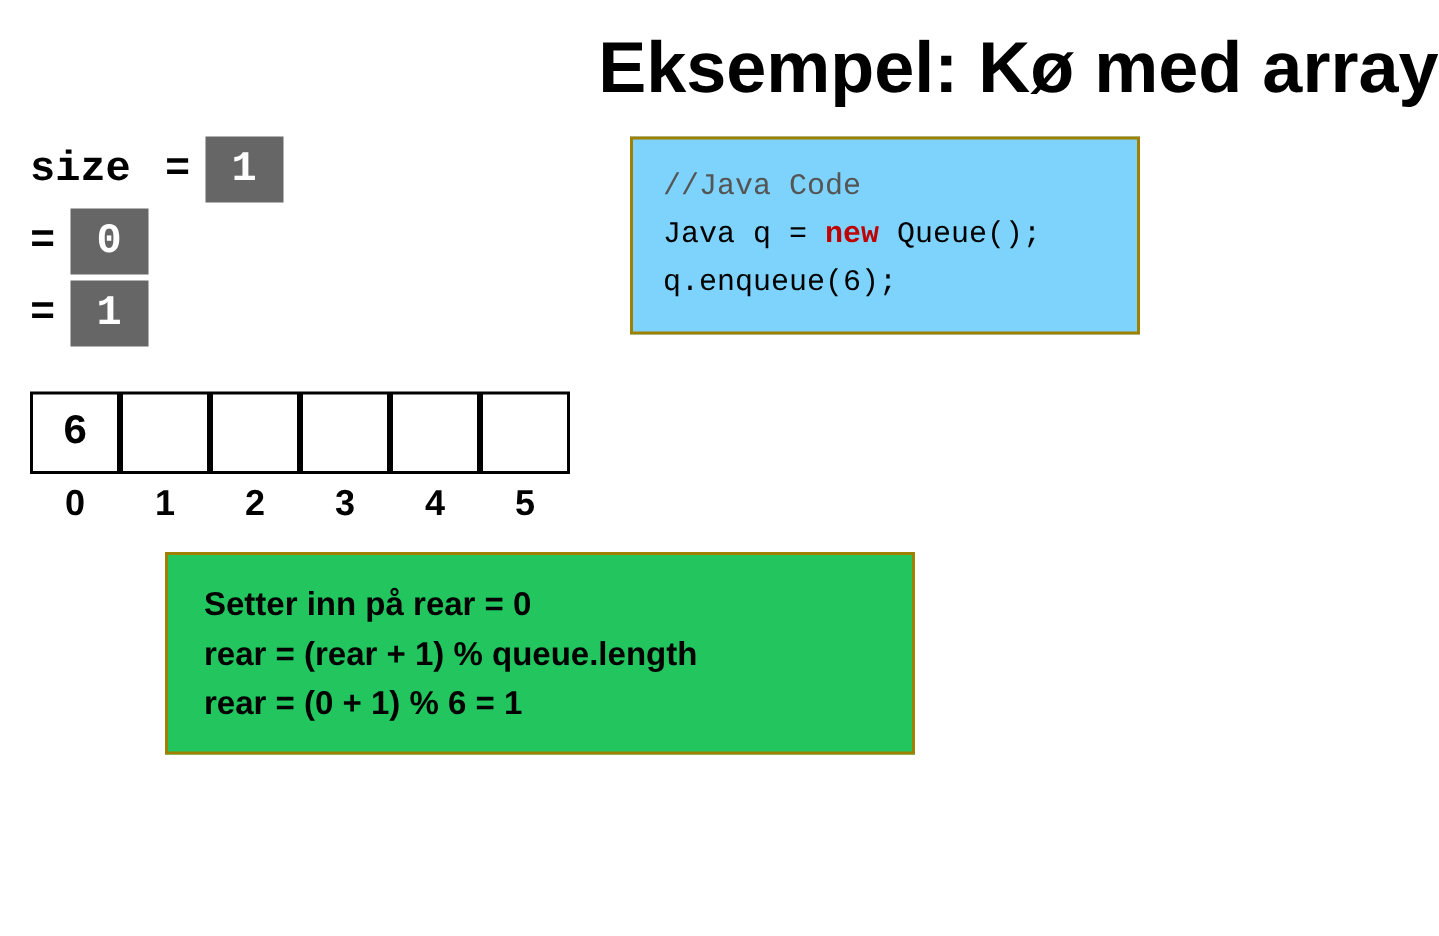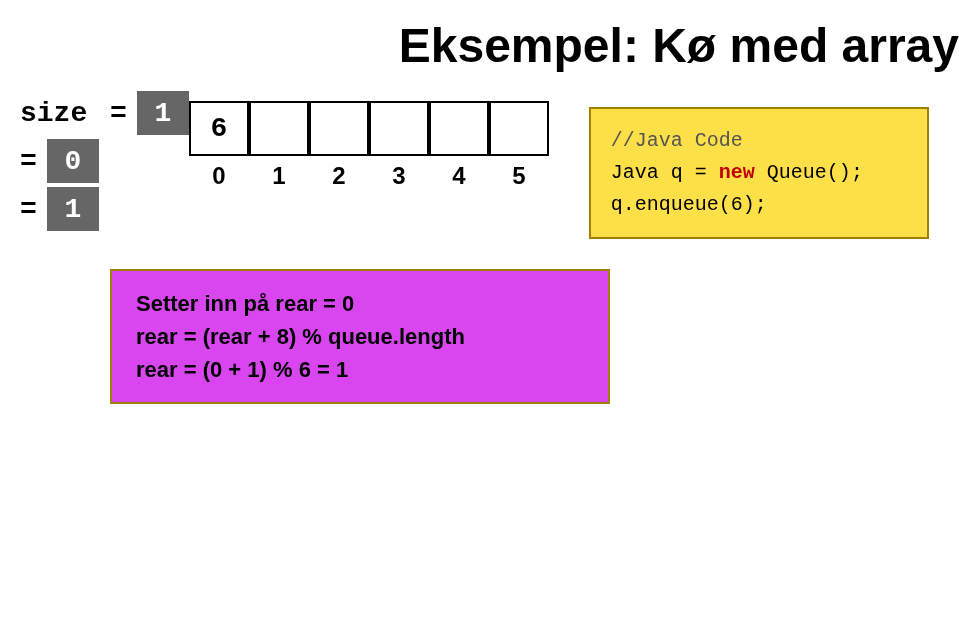--- a/index.html
+++ b/index.html
@@ -26,21 +26,21 @@
       display: flex;
       flex-direction: row;
       align-items: flex-start;
       padding-left: 20px;
       padding-right: 20px;
       gap: 40px;
     }
 
     .left-panel {
       display: flex;
-      flex-direction: row;
+      flex-direction: column;
       gap: 0px;
       min-width: 240px;
     }
 
     .vars-table {
       display: flex;
       flex-direction: column;
       gap: 4px;
       margin-bottom: 20px;
     }
@@ -117,47 +117,47 @@
       width: 60px;
       text-align: center;
       font-size: 24px;
       font-weight: bold;
       font-family: Arial, sans-serif;
       color: #000;
     }
 
     
     .code-box {
-      background: #fde047;
+      background: #7dd3fc;
       border: 2px solid #a08000;
       padding: 16px 20px;
       min-width: 340px;
       max-width: 420px;
-      margin-top: 16px;
+      margin-top: 0px;
     }
 
     .code-line {
       font-family: 'Courier New', monospace;
       font-size: 20px;
       line-height: 1.6;
       color: #000;
     }
 
     .code-comment {
       color: #555;
     }
 
     .code-keyword {
       color: #c00000;
       font-weight: bold;
     }
 
     
     .bottom-box {
-      background: #d946ef;
+      background: #22c55e;
       border: 2px solid #a08000;
       padding: 16px 24px;
       margin: 18px 4px 0 110px;
       display: inline-block;
       min-width: 500px;
     }
 
     .bottom-text {
       font-size: 22px;
       font-weight: bold;
@@ -226,18 +226,18 @@
     </div>
     <div class="code-line">
       <span>q.enqueue(6);</span>
     </div>
   </div>
 
 </div>
 
 <div class="bottom-box">
   <div class="bottom-text">Setter inn på rear = 0</div>
-  <div class="bottom-text">rear = (rear + 8) % queue.length</div>
+  <div class="bottom-text">rear = (rear + 1) % queue.length</div>
   <div class="bottom-text">rear = (0 + 1) % 6 = 1</div>
 </div>
 
 
 
 
 </body></html>

